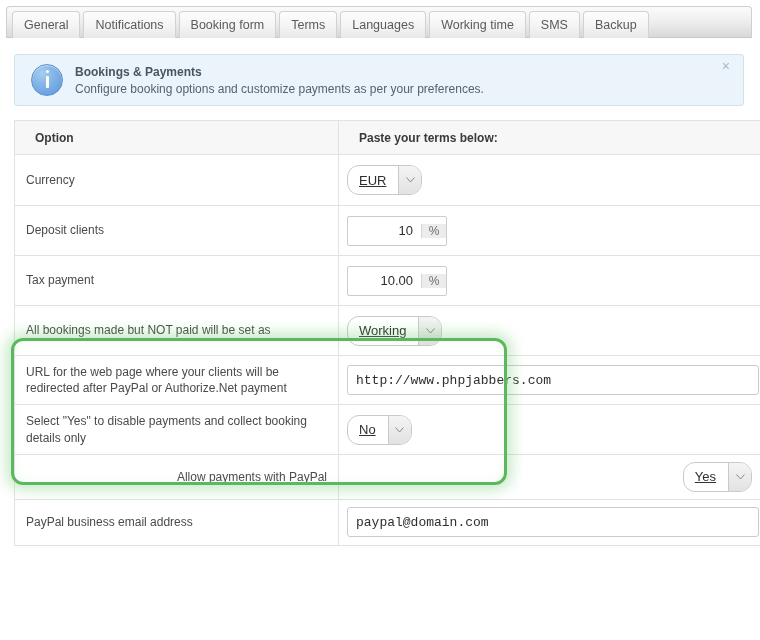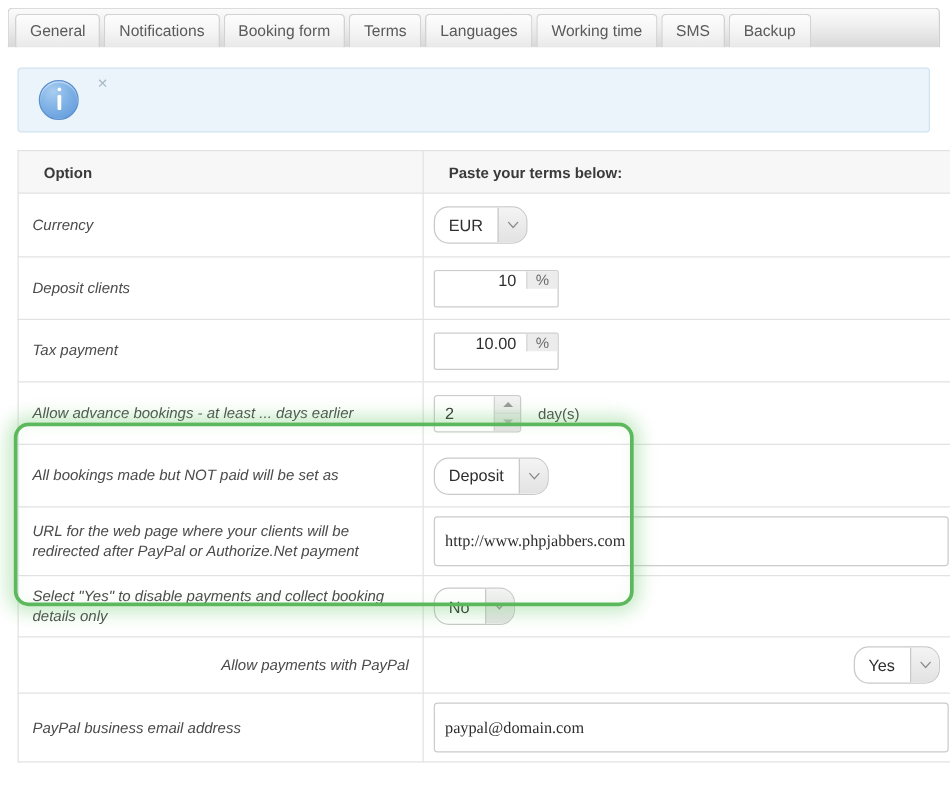--- a/index.html
+++ b/index.html
@@ -163,21 +163,20 @@
     padding: 9px 20px;
     height: 34px;
   }
   .col-opt { width: 324px; }
   .col-val { width: 422px; }
   .opt-table td.label-cell {
     padding: 8px 11px;
     font-size: 12px;
     color: #4a4a4a;
     line-height: 1.35;
-    font-style: italic;
   }
   .opt-table td.value-cell {
     padding: 7px 8px;
     background: #ffffff;
   }
   tr.r-currency td { height: 51px; }
   tr.r-deposit  td { height: 50px; }
   tr.r-tax      td { height: 50px; }
   tr.r-advance  td { height: 50px; }
   tr.r-notpaid  td { height: 50px; }
@@ -191,20 +190,21 @@
   .sel {
     display: inline-flex;
     align-items: stretch;
     height: 30px;
     box-sizing: border-box;
     background: #ffffff;
     border: 1px solid #c9c9c9;
     border-radius: 12px;
     cursor: pointer;
     overflow: hidden;
+    text-decoration: underline;
   }
   .sel .sel-val {
     padding: 0 12px 0 11px;
     display: flex;
     align-items: center;
     font-size: 13px;
     color: #2e2e2e;
     white-space: nowrap;
   }
   .sel .sel-arrow {
@@ -213,21 +213,21 @@
     background: linear-gradient(to bottom, #f4f4f4 0%, #e2e2e2 100%);
     border-left: 1px solid #c9c9c9;
     display: flex;
     align-items: center;
     justify-content: center;
   }
   .sel .sel-arrow svg { display: block; }
 
   .num-pct {
     display: inline-flex;
-    align-items: flex-start;
+    align-items: center;
     height: 30px;
     width: 100px;
     box-sizing: border-box;
     border: 1px solid #cccccc;
     border-radius: 2px;
     overflow: hidden;
     background: #ffffff;
   }
   .num-pct input {
     flex: 1 1 auto;
@@ -295,25 +295,25 @@
   .days-label {
     margin-left: 10px;
     font-size: 12px;
     color: #4a4a4a;
     vertical-align: middle;
   }
 
   .text-input {
     box-sizing: border-box;
     width: 412px;
-    height: 40px;
+    height: 30px;
     border: 1px solid #cccccc;
     border-radius: 3px;
     background: #ffffff;
-    font-family: Liberation Serif, serif;
+    font-family: Liberation Mono, monospace;
     font-size: 13px;
     color: #2e2e2e;
     padding: 0 8px;
     outline: none;
   }
 
   
   .highlight {
     position: absolute;
     left: 5px;
@@ -340,20 +340,24 @@
   <div class="tab">Languages</div>
   <div class="tab">Working time</div>
   <div class="tab">SMS</div>
   <div class="tab">Backup</div>
 </div>
 
 <div class="panel">
 
   <div class="banner">
     <div class="info-icon"></div>
+    <div class="banner-text">
+      <div class="banner-title">Bookings &amp; Payments</div>
+      <div class="banner-sub">Configure booking options and customize payments as per your preferences.</div>
+    </div>
     <div class="banner-close">×</div>
   </div>
 
   <table class="opt-table">
     <colgroup>
       <col class="col-opt">
       <col class="col-val">
     </colgroup>
     <thead>
       <tr>
@@ -390,47 +394,26 @@
       <tr class="r-tax">
         <td class="label-cell">Tax payment</td>
         <td class="value-cell">
           <div class="num-pct">
             <input type="text" value="10.00" style="">
             <span class="suffix">%</span>
           </div>
         </td>
       </tr>
 
-      <tr class="r-advance">
-        <td class="label-cell">Allow advance bookings - at least ... days earlier</td>
-        <td class="value-cell">
-          <div class="spinner">
-            <input type="text" value="2" style="">
-            <span class="spin-btns">
-              <span class="spin-up">
-                <svg width="9" height="5" viewBox="0 0 9 5">
-                    <path d="M4.5 0.5 L8.5 4.5 L0.5 4.5 Z" fill="#9a9a9a"></path>
-                  </svg>
-              </span>
-              <span class="spin-down">
-                <svg width="9" height="5" viewBox="0 0 9 5">
-                    <path d="M4.5 4.5 L0.5 0.5 L8.5 0.5 Z" fill="#b5b5b5"></path>
-                  </svg>
-              </span>
-            </span>
-          </div>
-          <span class="days-label">day(s)</span>
-        </td>
-      </tr>
 
       <tr class="r-notpaid">
         <td class="label-cell">All bookings made but NOT paid will be set as</td>
         <td class="value-cell">
           <div class="sel">
-            <span class="sel-val">Deposit</span>
+            <span class="sel-val">Working</span>
             <span class="sel-arrow">
               <svg width="9" height="6" viewBox="0 0 9 6">
                   <path d="M0.5 0.5 L4.5 5 L8.5 0.5" fill="none" stroke="#8a8a8a" stroke-width="1"></path>
                 </svg>
             </span>
           </div>
         </td>
       </tr>
 
 

